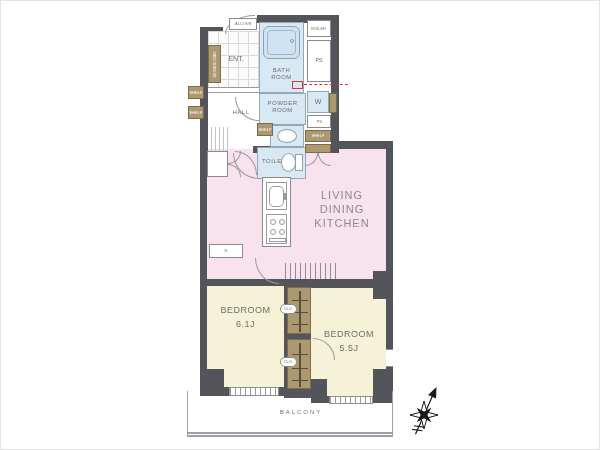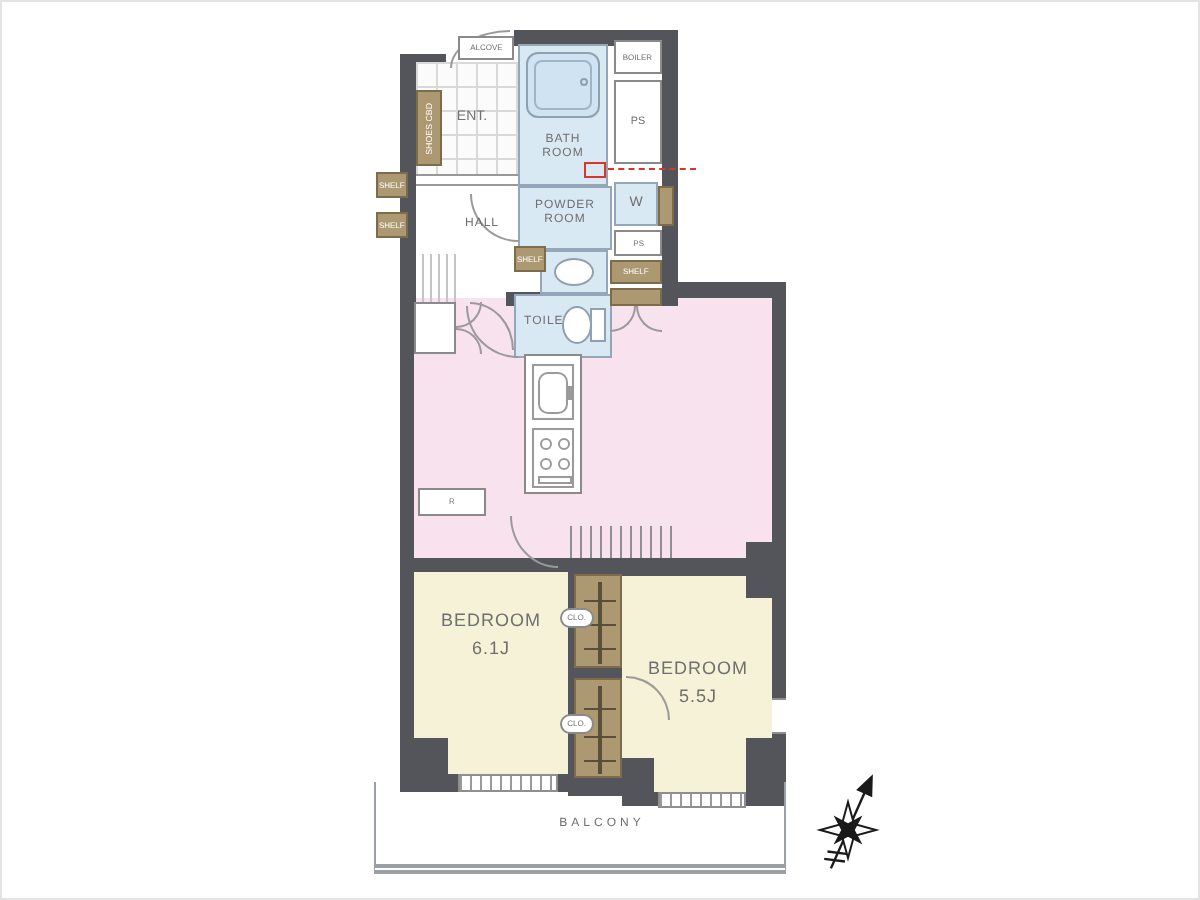--- a/index.html
+++ b/index.html
@@ -144,20 +144,22 @@
       <div class="abs" style="left:3px;top:4px;width:6px;height:6px;border:1px solid #9a9a9a;border-radius:50%;"></div>
       <div class="abs" style="left:12px;top:4px;width:6px;height:6px;border:1px solid #9a9a9a;border-radius:50%;"></div>
       <div class="abs" style="left:3px;top:14px;width:6px;height:6px;border:1px solid #9a9a9a;border-radius:50%;"></div>
       <div class="abs" style="left:12px;top:14px;width:6px;height:6px;border:1px solid #9a9a9a;border-radius:50%;"></div>
       <div class="abs" style="left:2px;top:23px;width:17px;height:4px;border:1px solid #9a9a9a;"></div>
     </div>
   </div>
 
   <div class="abs wbox lb tiny" style="left:208px;top:243px;width:34px;height:14px;"><span class="sc">R</span></div>
 
+  <div class="abs lb t11" style="left:296px;top:194px;width:90px;height:30px;"><span class="sc">LIVING
+DINING KITCHEN</span></div>
 
   <div class="abs hatchv" style="left:284px;top:262px;width:54px;height:16px;"></div>
 
   <div class="abs arc arc-bl" style="left:254px;top:257px;width:24px;height:26px;"></div>
   <div class="abs lb t9" style="left:206px;top:303px;width:77px;height:13px;"><span class="sc">BEDROOM</span></div>
   <div class="abs lb t9" style="left:206px;top:317px;width:77px;height:13px;"><span class="sc">6.1J</span></div>
 
   <div class="abs tan" style="left:286px;top:286px;width:24px;height:47px;">
     <div class="abs" style="left:11px;top:3px;width:2px;height:41px;background:#5A4F38;"></div>
     <div class="abs" style="left:4px;top:12px;width:16px;height:1px;background:#5A4F38;"></div>

